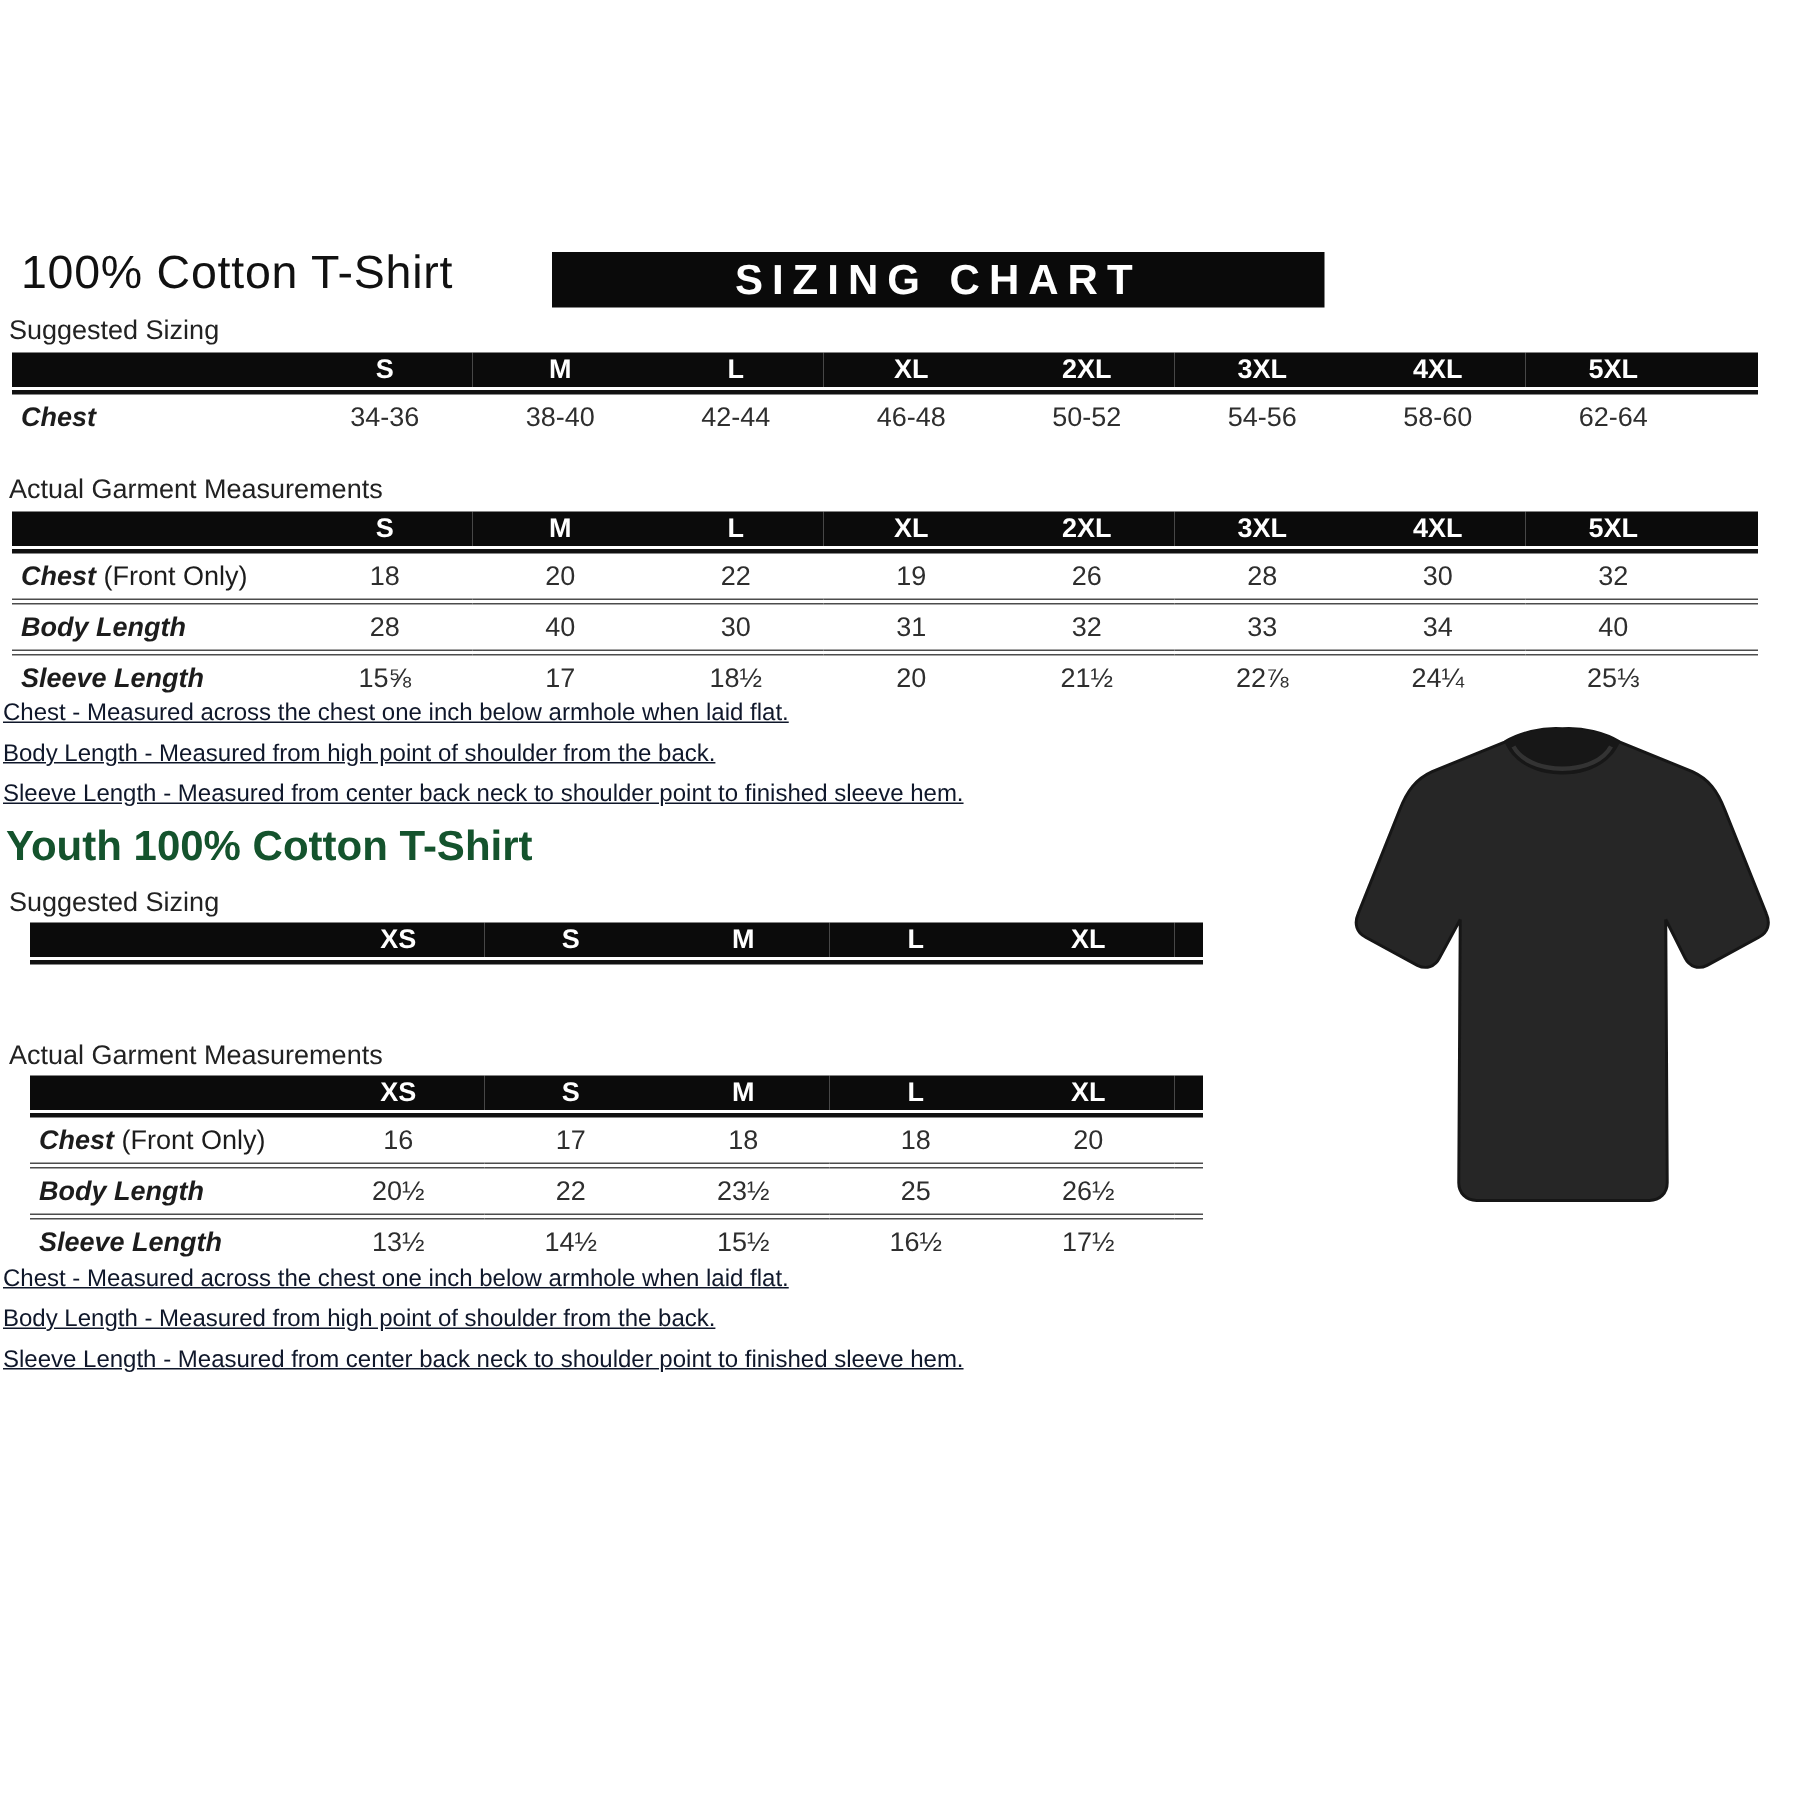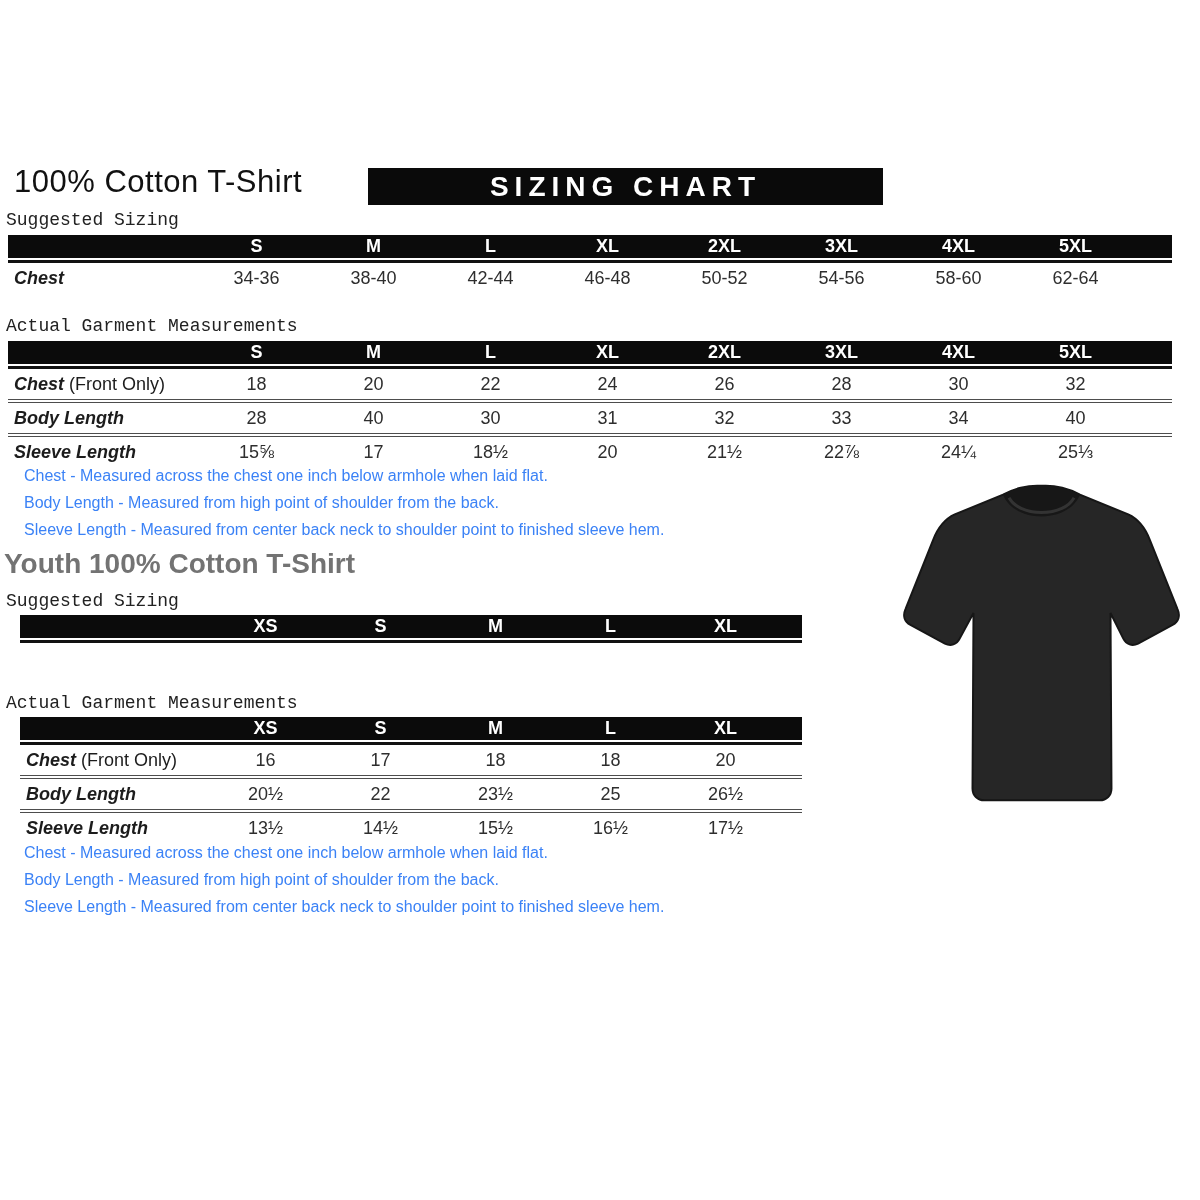--- a/index.html
+++ b/index.html
@@ -4,43 +4,43 @@
 <style>
   html, body { margin: 0; padding: 0; background: #ffffff; }
   body { font-family: "Liberation Sans", "DejaVu Sans", sans-serif; color: #1a1a1a; }
   .sheet { position: relative; width: 1200px; height: 1200px; background: #ffffff; overflow: hidden; }
 
   
   .title-adult { position: absolute; left: 14px; top: 164px; font-size: 31px; font-weight: 400; color: #111; letter-spacing: 0.5px; }
   .banner { position: absolute; left: 345px; top: 168px; width: 515px; height: 37px; background: #0a0a0a;
             color: #fff; font-weight: bold; font-size: 28px; letter-spacing: 6px;
             display: flex; align-items: center; justify-content: center; margin-left: 23px; }
-  .section-label { position: absolute; font-size: 18px; color: #222; font-family: Liberation Mono, monospace; }
-  .title-youth { position: absolute; left: 4px; top: 548px; font-size: 28px; font-weight: bold; color: #737373; }
+  .section-label { position: absolute; font-size: 18px; color: #222; }
+  .title-youth { position: absolute; left: 4px; top: 548px; font-size: 28px; font-weight: bold; color: #14532d; }
 
   
   table.sz { position: absolute; border-collapse: collapse; table-layout: fixed; font-size: 18px; color: #2e2e2e; }
   table.sz th { background: #0b0b0b; color: #ffffff; font-weight: bold; font-size: 18px; height: 23px; padding: 0; text-align: center; }
   table.sz td { text-align: center; padding: 0; }
   table.sz tr.gap td { height: 2px; background: #ffffff; }
   table.sz tr.rule td { height: 3px; background: #111111; }
   table.sz tr.data td { height: 30px; }
   table.sz td.rl { text-align: left; padding-left: 6px; color: #1c1c1c; }
   table.sz td.rl .b { font-weight: bold; font-style: italic; }
   table.sz tr.sep { border-top: 4px double #4d4d4d; }
 
   .adult-table { left: 8px; width: 1164px; }
   .youth-table { left: 20px; width: 782px; }
   #adult-suggested { top: 235px; }
   #adult-actual   { top: 341px; }
   #youth-suggested{ top: 615px; }
   #youth-actual   { top: 717px; }
 
   
-  .notes { position: absolute; left: 24px; font-size: 16px; color: #3b82f6; }
+  .notes { position: absolute; left: 2px; font-size: 16px; color: #0f172a; text-decoration: underline; }
   .notes div { height: 27px; line-height: 27px; white-space: nowrap; }
   #adult-notes { top: 462px; }
   #youth-notes { top: 839px; }
 
   
   .shirt-wrap { position: absolute; left: 893px; top: 474px; width: 297px; height: 345px; }
   .shirt-wrap svg { width: 100%; height: 100%; display: block; }
 </style>
 </head>
 <body>
@@ -117,21 +117,21 @@
           <td colspan="10"></td>
         </tr>
     <tr class="rule">
           <td colspan="10"></td>
         </tr>
     <tr class="data">
       <td class="rl"><span class="b">Chest</span><span> (Front Only)</span></td>
       <td>18</td>
       <td>20</td>
       <td>22</td>
-      <td>24</td>
+      <td>19</td>
       <td>26</td>
       <td>28</td>
       <td>30</td>
       <td>32</td>
       <td></td>
     </tr>
     <tr class="data sep">
       <td class="rl"><span class="b">Body Length</span><span></span></td>
       <td>28</td>
       <td>40</td>

